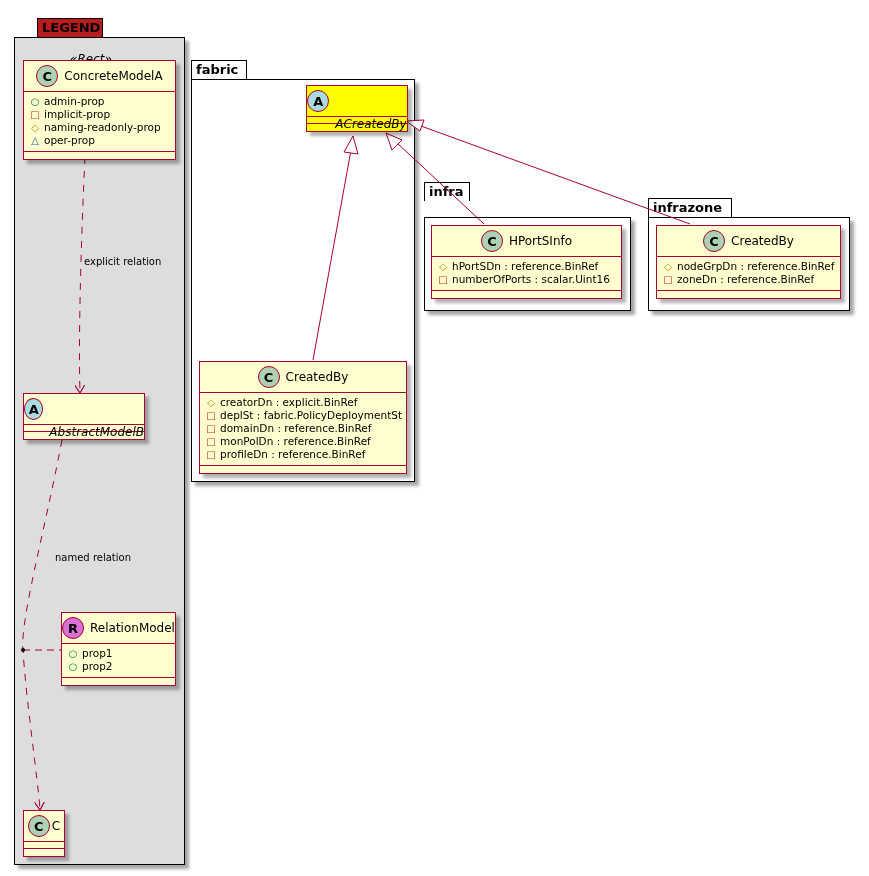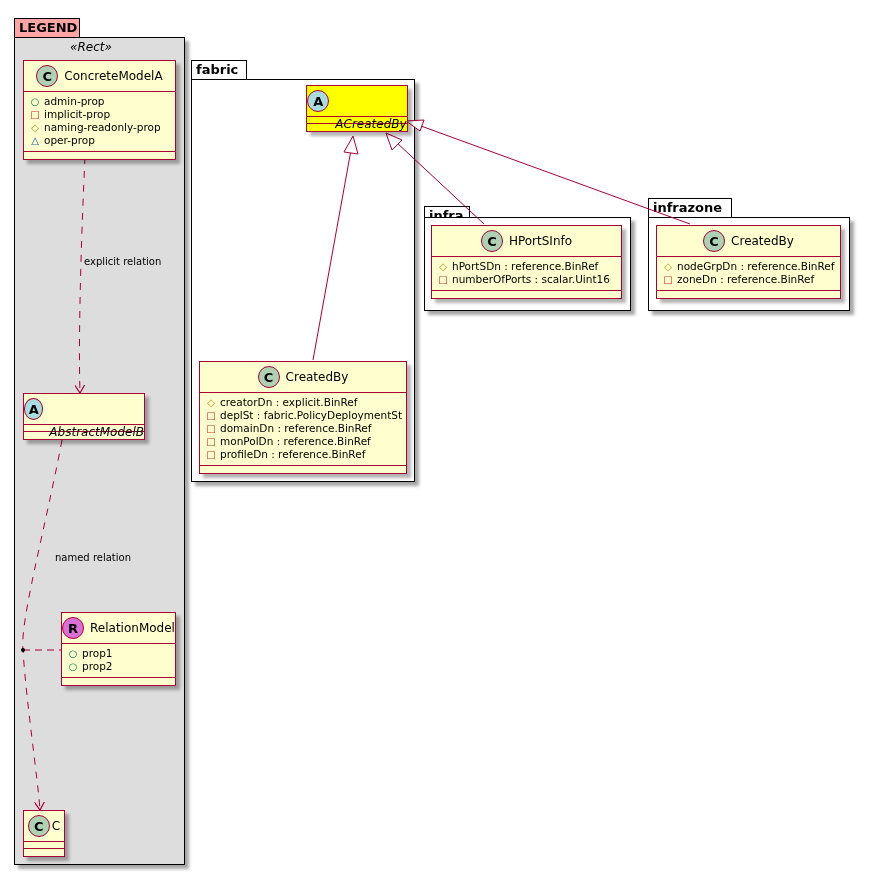--- a/index.html
+++ b/index.html
@@ -1,18 +1,18 @@
 <!DOCTYPE html>
 <html><head>
 <meta charset="utf-8">
 <style>
   html, body { margin:0; padding:0; background:#ffffff; }
   body { width:869px; height:876px; position:relative; overflow:hidden; font-family:"DejaVu Sans", sans-serif; }
   .pkg-tab { position:absolute; background:#ffffff; border:1.5px solid #000; border-bottom:none; font-weight:bold; font-size:13px; padding:1px 4px; height:16px; line-height:16px; box-sizing:content-box; }
-  .pkg-tab.grey { background:#fca5a5; }
+  .pkg-tab.grey { background:#b91c1c;margin-left:23px; }
   .pkg-body { position:absolute; border:1.5px solid #000; background:#ffffff; box-shadow:4px 4px 3px rgba(0,0,0,0.35); }
   .pkg-body.grey { background:#dddddd; }
   .cls { position:absolute; background:#fefece; border:1.2px solid #a80036; box-shadow:4px 4px 3px rgba(0,0,0,0.3); font-size:10.5px; color:#000; }
   .cls.yellow { background:#ffff00; }
   .cls .head { display:flex; align-items:center; justify-content:center; gap:6px; height:30px; border-bottom:1.2px solid #a80036; font-size:12px; }
   .cls .head.italic .nm { font-style:italic;margin-top:45px; }
   .circ { width:20px; height:20px; border-radius:50%; border:1px solid #a80036; display:flex; align-items:center; justify-content:center; font-weight:bold; font-size:13px; color:#000; }
   .circ.c { background:#add1b2; }
   .circ.a { background:#a9dcdf; }
   .circ.r { background:#da70d6; }
@@ -25,26 +25,26 @@
   .v-prot { color:#b38d22; }
   .v-pkg { color:#1963a0; }
   .lbl { position:absolute; font-size:10px; color:#000; }
   svg.links { position:absolute; left:0; top:0; }
 </style>
 </head>
 <body>
 
 <div class="pkg-tab grey" style="left:14px;top:18px;width:56px;">LEGEND</div>
 <div class="pkg-body grey" style="left:14px;top:37px;width:169px;height:826px;"></div>
-<div class="lbl" style="left:70px;top:40px;font-style:italic;font-size:12px;">«Rect»</div>
+<div class="lbl" style="left:70px;top:52px;font-style:italic;font-size:12px;">«Rect»</div>
 
 <div class="pkg-tab" style="left:191px;top:60px;width:46px;">fabric</div>
 <div class="pkg-body" style="left:191px;top:79px;width:222px;height:401px;"></div>
 
-<div class="pkg-tab" style="left:424px;top:206px;width:36px;">infra</div>
+<div class="pkg-tab" style="left:424px;top:182px;width:36px;">infra</div>
 <div class="pkg-body" style="left:424px;top:217px;width:205px;height:92px;"></div>
 
 <div class="pkg-tab" style="left:648px;top:198px;width:74px;">infrazone</div>
 <div class="pkg-body" style="left:648px;top:217px;width:200px;height:92px;"></div>
 
 <svg class="links" width="869" height="876">
   <defs>
     <marker id="openArrow" markerWidth="10" markerHeight="10" refX="8" refY="5" orient="auto">
       <path d="M0,0 L8,5 L0,10" fill="none" stroke="#a80036" stroke-width="1.2"></path>
     </marker>

